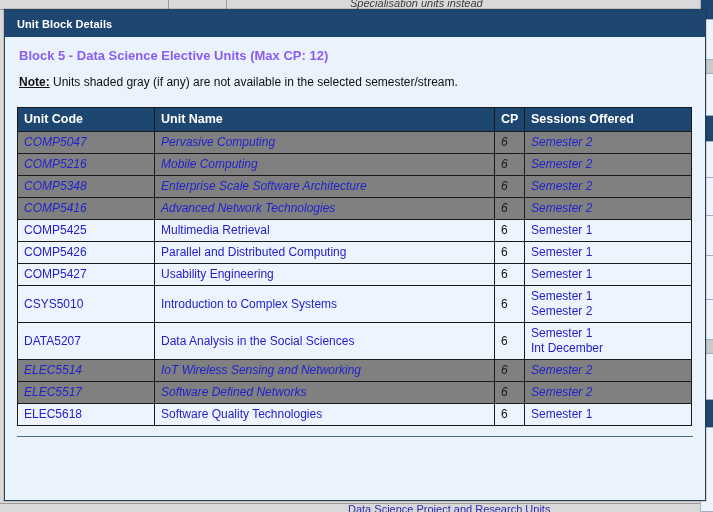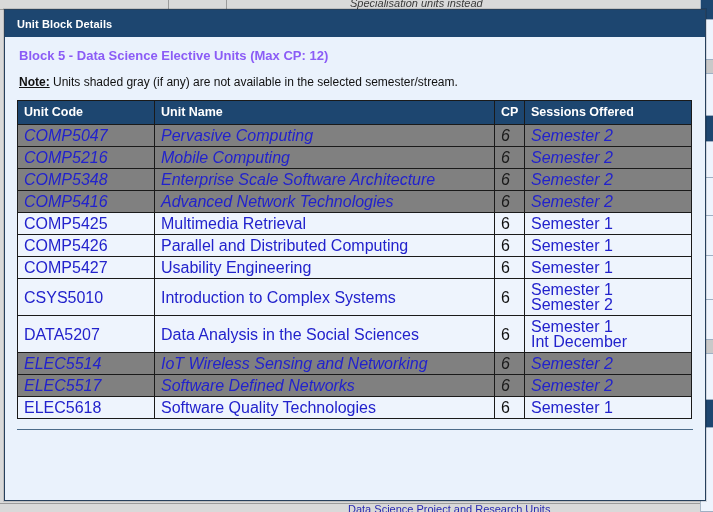--- a/index.html
+++ b/index.html
@@ -116,21 +116,21 @@
   .block-heading {
     font-size: 13px;
     font-weight: bold;
     color: #8b5cf6;
     margin: 0 0 12px 2px;
   }
 
   .note-line {
     font-size: 12px;
     color: #111111;
-    margin: 0 0 11px 2px;
+    margin: 0 0 18px 2px;
   }
   .note-label {
     font-weight: bold;
     text-decoration: underline;
     color: #111111;
   }
 
   
   .units-table {
     border-collapse: collapse;
@@ -145,21 +145,21 @@
     font-size: 12.5px;
     font-weight: bold;
     text-align: left;
     padding: 4px 6px 5px 6px;
     border: 1px solid #1a1a1a;
     white-space: nowrap;
   }
   .units-table td {
     border: 1px solid #1a1a1a;
     padding: 3px 6px;
-    font-size: 16px;
+    font-size: 12px;
     vertical-align: middle;
     color: #2222cc;
     background: #eef4fd;
     line-height: 15px;
   }
   .units-table td.cp {
     color: #111111;
   }
   .units-table tr.shaded td {
     background: #808080;

